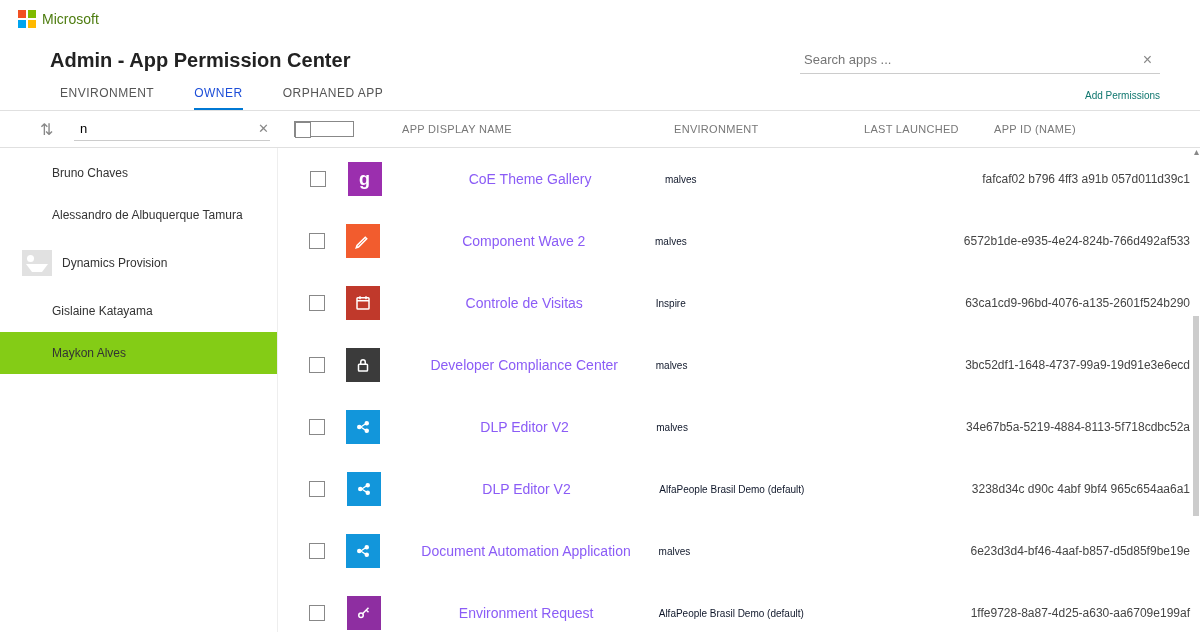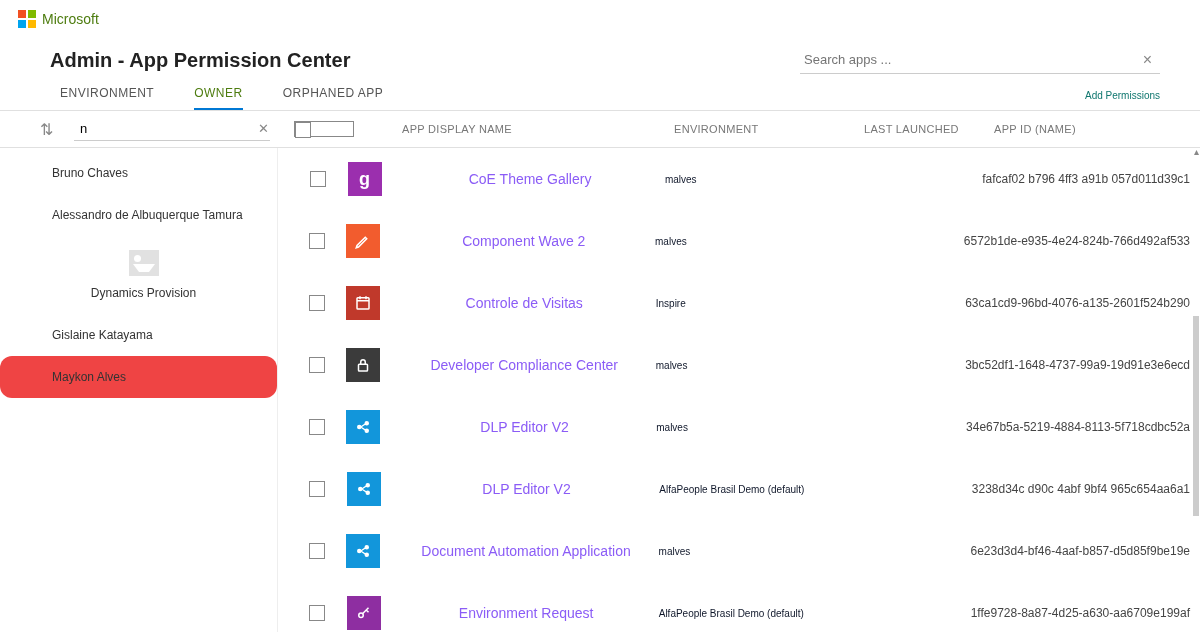--- a/index.html
+++ b/index.html
@@ -13,34 +13,34 @@
 
   .header-row { display: flex; align-items: center; justify-content: space-between; padding: 8px 40px 0 50px; }
   .page-title { font-size: 20px; font-weight: 700; color: #222; }
   .search-wrap { display: flex; align-items: center; width: 360px; border-bottom: 1px solid #ccc; padding: 2px 4px; }
   .search-input { border: none; outline: none; flex: 1; font-size: 13px; color: #a16207; padding: 4px 0; }
   .clear-x { color: #888; font-size: 16px; cursor: pointer; padding: 0 4px; }
 
   .tabs-row { display: flex; align-items: center; justify-content: space-between; padding: 6px 40px 0 60px; border-bottom: 1px solid #e0e0e0; }
   .tabs { display: flex; gap: 40px; }
   .tab { font-size: 12px; letter-spacing: 0.5px; color: #555; padding: 6px 0 8px; cursor: pointer; }
-  .tab.active { color: #4d7c0f; border-bottom: 2px solid #0078d4; }
+  .tab.active { color: #1d4ed8; border-bottom: 2px solid #0078d4; }
   .add-link { color: #0f766e; font-size: 10px; cursor: pointer; }
 
   .grid-head { display: flex; align-items: center; padding: 6px 18px 6px 40px; color: #777; font-size: 11px; border-bottom: 1px solid #e0e0e0; }
   .sort-icon { width: 24px; color: #888; font-size: 16px; }
   .owner-filter { display:flex; align-items:center; margin-left: 10px; border-bottom: 1px solid #ccc; width: 196px; padding: 0 4px; }
   .owner-filter input { border: none; outline: none; font-size: 13px; padding: 4px 2px; flex: 1; }
   .owner-filter .x { color:#888; font-size:13px; cursor:pointer; }
 
   .body-row { display: flex; }
   .owner-list { width: 278px; border-right: 1px solid #eee; padding-top: 4px; }
   .owner-item { display:flex; align-items:center; gap:10px; padding: 14px 12px 14px 52px; font-size: 12px; color:#333; cursor:pointer; }
-  .owner-item.avatar-row { padding-left: 22px; flex-direction: column; }
-  .owner-item.selected { background: #ef4444; border-radius: 12px; }
+  .owner-item.avatar-row { padding-left: 22px; }
+  .owner-item.selected { background: #84cc16; }
   .avatar-ph { width: 30px; height: 26px; background:#e1e1e1; position:relative; }
   .avatar-ph::before{content:"";position:absolute;top:5px;left:5px;width:7px;height:7px;border-radius:50%;background:#fff;}
   .avatar-ph::after{content:"";position:absolute;bottom:4px;left:4px;right:4px;border-top:8px solid #fff;border-left:6px solid transparent;border-right:6px solid transparent;}
   .caret { color:#aaa; font-size:10px; margin-left:auto; }
 
   .app-area { flex: 1; overflow: hidden; }
   .hdr { font-size: 11px; color:#777; letter-spacing:0.3px; }
   .hdr.chk { width: 60px; text-align:center; }
 
   .app-row { display:flex; align-items:center; padding: 14px 10px; }

